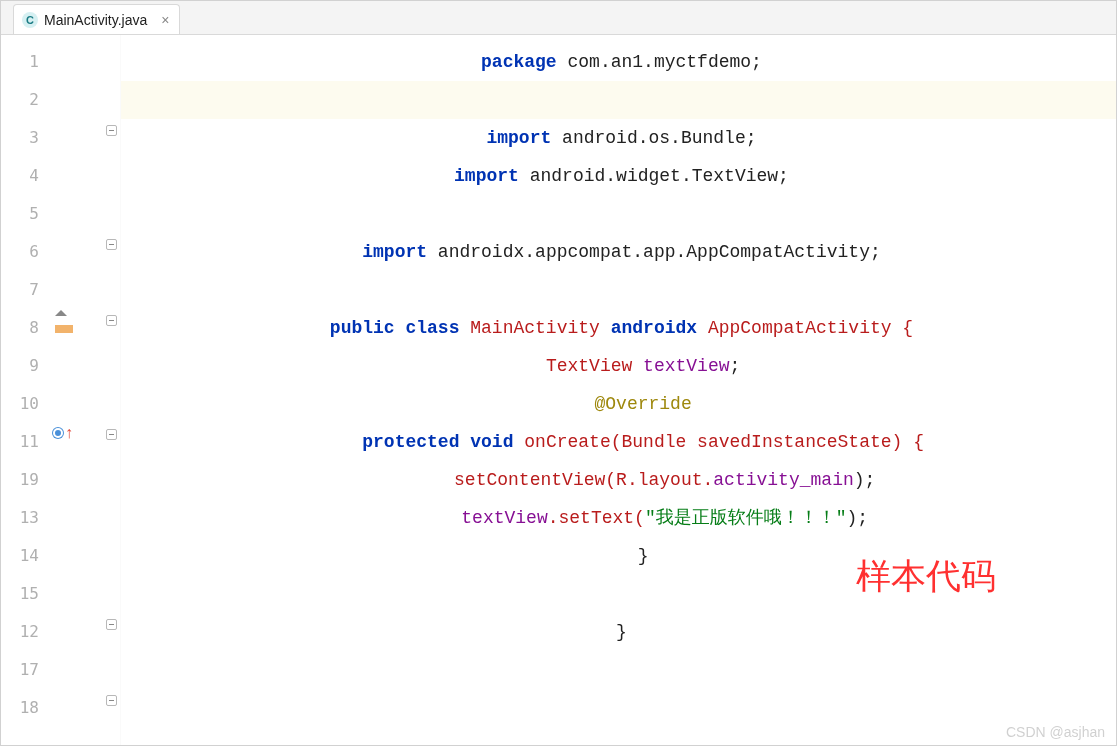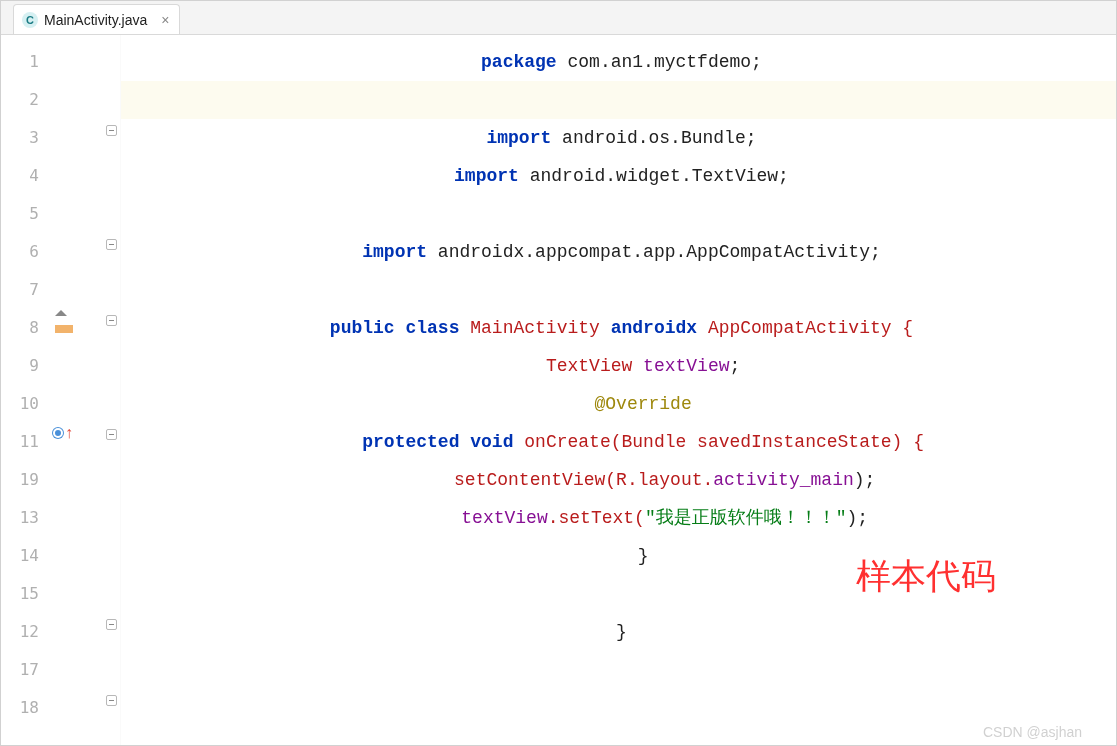--- a/index.html
+++ b/index.html
@@ -23,21 +23,21 @@
 .hl { background:#fdfbef; }
 .kw { color:#0033b3; font-weight:bold; }
 .pkg { color:#222; }
 .ann { color:#9e880d; }
 .cls { color:#b91c1c; }
 .field { color:#871094; }
 .str { color:#067d17; }
 .stati { color:#871094; }
 .punc { color:#222; }
 .annotation-text { position:absolute; color:#ff3030; font-size:35px; font-family:"Microsoft YaHei",sans-serif; right:120px; top:518px; }
-.watermark { position:absolute; right:35px; bottom:6px; color:rgba(120,120,120,.35); font-size:14px; font-family:sans-serif; }
+.watermark { position:absolute; right:12px; bottom:6px; color:rgba(120,120,120,.35); font-size:14px; font-family:sans-serif; }
 .ico-class { position:absolute; left:6px; top:6px; }
 .ico-override { position:absolute; left:4px; top:9px; display:flex; align-items:center; }
 .cw-diamond { width:0;height:0;border:6px solid transparent;border-bottom-color:#888;position:relative;top:-3px; }
 .cw-rect { width:18px;height:8px;background:#f2b36b;margin-top:6px; }
 .dot-blue { width:10px;height:10px;border-radius:50%;background:#4a90d9;border:2px solid #fff;box-shadow:0 0 0 1px #4a90d9; }
 .arrow-up { color:#e24c3f; font-size:16px; margin-left:2px; font-weight:bold; }
 </style>
 </head>
 <body>
 

